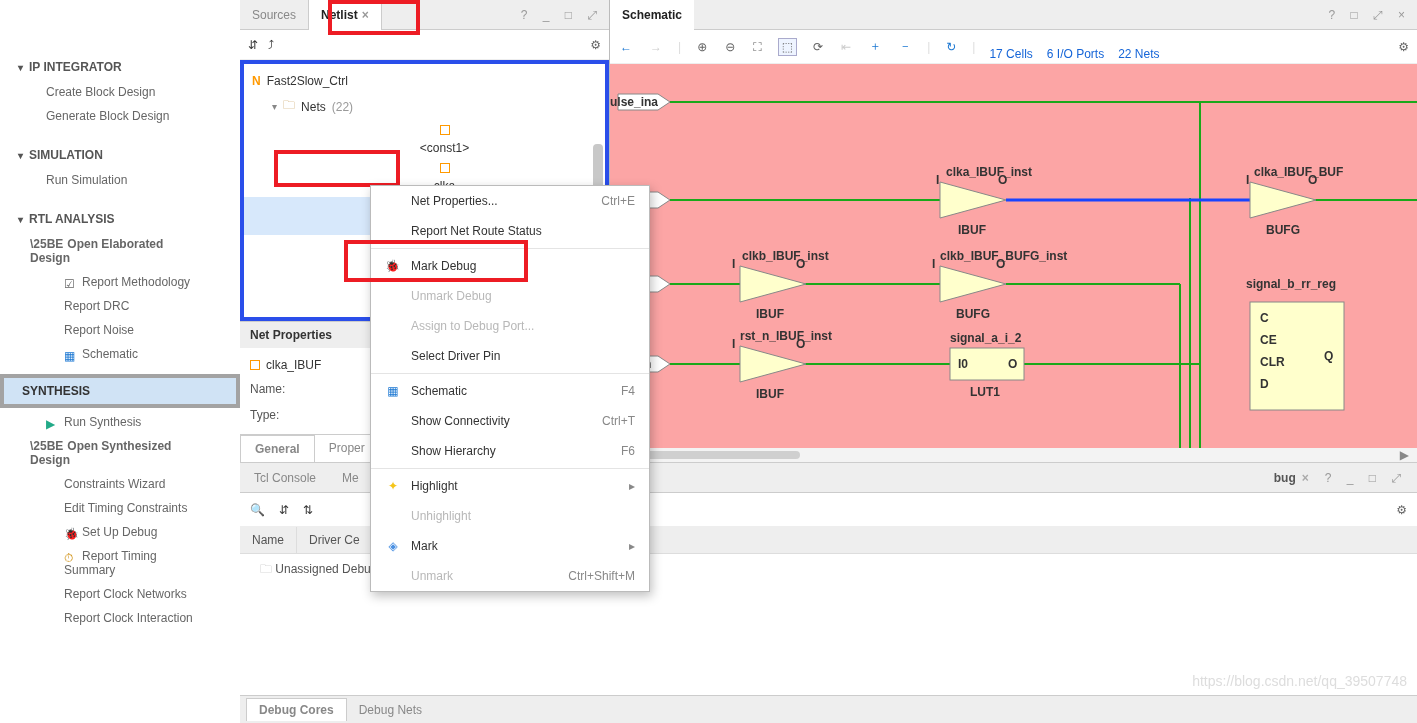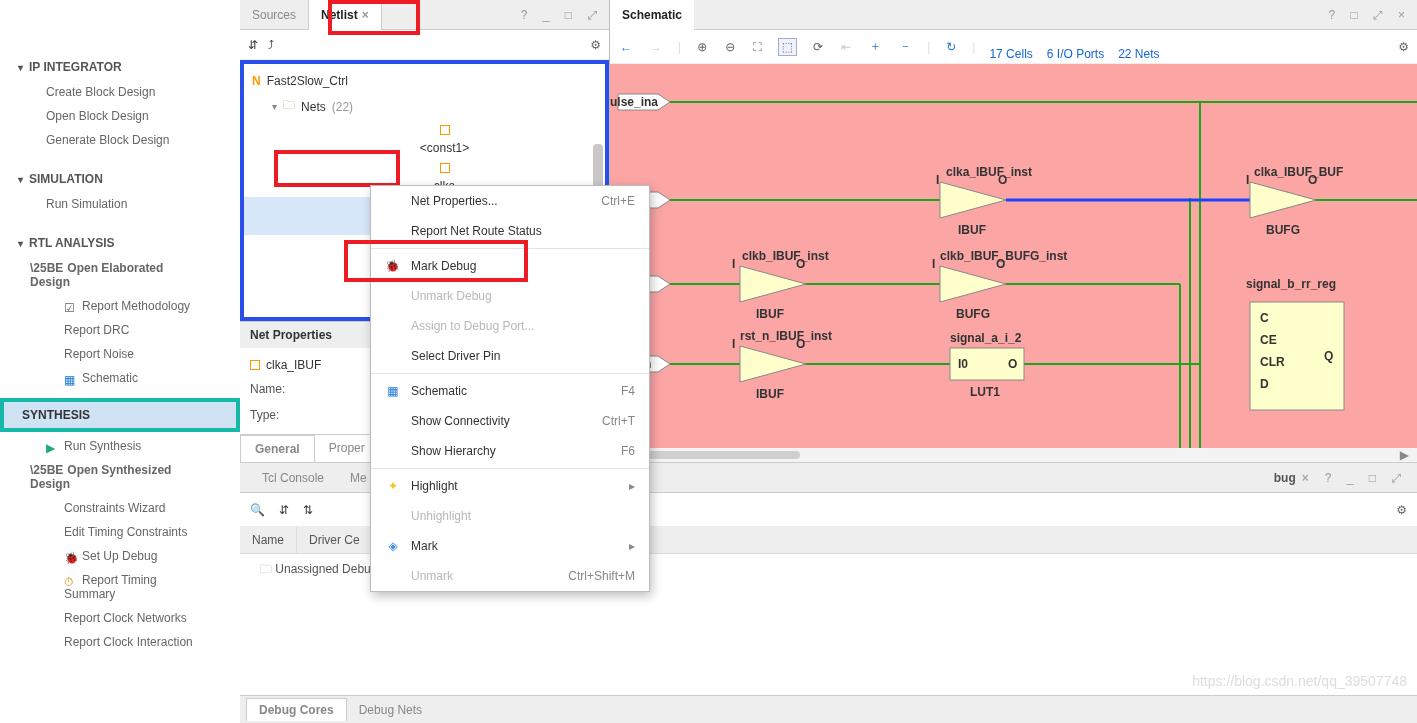--- a/index.html
+++ b/index.html
@@ -5,21 +5,21 @@
 * { box-sizing: border-box; margin: 0; padding: 0; font-family: Arial, Helvetica, sans-serif; font-size: 12px; }
 body { background: #fff; color: #333; width: 1417px; height: 723px; overflow: hidden; display: flex; }
 
 
 .left { width: 240px; padding: 10px 0; overflow-y: auto; margin-top: 44px; }
 .sect { padding: 6px 18px; font-weight: bold; color: #555; cursor: pointer; }
 .sect::before { content: "\25BE"; margin-right: 6px; font-size: 10px; }
 .item { padding: 5px 46px; color: #666; }
 .item.b { font-weight: bold; }
 .item.i1 { padding-left: 64px; }
-.hl-red { border: 4px solid #14b8a6; }
+.hl-red { border: 4px solid #a3a3a3; }
 .hl-syn { background: #d0e3f5; padding: 6px 18px; font-weight: bold; }
 .ic { display: inline-block; width: 14px; height: 12px; margin-right: 4px; vertical-align: middle; }
 
 
 .mid { flex: 1; display: flex; flex-direction: column; }
 .row1 { flex: 1; display: flex; border-bottom: 1px solid #ccc; min-height: 450px; }
 .row2 { height: 260px; display: flex; flex-direction: column; }
 
 
 .center { width: 370px; display: flex; flex-direction: column; border-right: 1px solid #bbb; }
@@ -68,21 +68,21 @@
 .ctxmenu { position: absolute; left: 370px; top: 185px; width: 280px; background: #fff; border: 1px solid #bbb; box-shadow: 2px 4px 10px rgba(0,0,0,.25); z-index: 20; }
 .ctxrow { padding: 8px 14px; display: flex; align-items: center; gap: 10px; color: #333; }
 .ctxrow .kb { margin-left: auto; color: #888; }
 .ctxrow.dis { color: #b8b8b8; }
 .ctxsep { height: 1px; background: #e4e4e4; margin: 2px 0; }
 .ctxrow .sub { margin-left: auto; color: #888; }
 .ctxrow .ico { width: 16px; color: #1976d2; text-align: center; }
 .redbox-mark { position: absolute; border: 4px solid #ed1c24; left: 344px; top: 240px; width: 184px; height: 42px; z-index: 21; pointer-events: none; }
 
 
-.bot-tabs { height: 30px; background: #eee; display: flex; align-items: center; padding-left: 12px; gap: 6px; border-bottom: 1px solid #ccc; position: relative; }
+.bot-tabs { height: 30px; background: #eee; display: flex; align-items: center; padding-left: 4px; gap: 6px; border-bottom: 1px solid #ccc; position: relative; }
 .bot-tab { padding: 4px 10px; color: #888; }
 .bot-tab.partial { color: #555; font-weight: bold; }
 .bot-tab .x { margin-left: 6px; color: #aaa; }
 .bot-tools { margin-left: auto; margin-right: 10px; color: #999; letter-spacing: 6px; }
 .bot-body { flex: 1; background: #fff; }
 .bot-toolbar { height: 34px; display: flex; align-items: center; gap: 14px; padding: 0 10px; border-bottom: 1px solid #eee; }
 .bot-th { display: flex; background: #eee; border-bottom: 1px solid #ddd; }
 .bot-th div { padding: 6px 12px; border-right: 1px solid #ddd; color: #555; }
 .bot-row { padding: 6px 20px; color: #555; }
 .bot-bottom-tabs { height: 28px; background: #eee; display: flex; align-items: center; padding-left: 6px; border-top: 1px solid #ccc; }
@@ -92,21 +92,20 @@
 .redbox-tab { position: absolute; border: 4px solid #ed1c24; left: 328px; top: 0px; width: 92px; height: 35px; z-index: 10; pointer-events: none; }
 .redbox-syn { margin-top: 8px; margin-bottom: 2px; }
 .watermark { position: absolute; right: 10px; bottom: 34px; color: #ddd; font-size: 14px; margin-top: 12px; }
 </style>
 </head>
 <body>
 
 <div class="left">
   <div class="sect">IP INTEGRATOR</div>
   <div class="item">Create Block Design</div>
-  <div class="item">Open Block Design</div>
   <div class="item">Generate Block Design</div>
   <div style="height:14px"></div>
   <div class="sect">SIMULATION</div>
   <div class="item">Run Simulation</div>
   <div style="height:14px"></div>
   <div class="sect">RTL ANALYSIS</div>
   <div class="item b" style="padding-left:30px">
     <span style="margin-right:4px">\25BE</span><span>Open Elaborated Design</span>
   </div>
   <div class="item i1">

